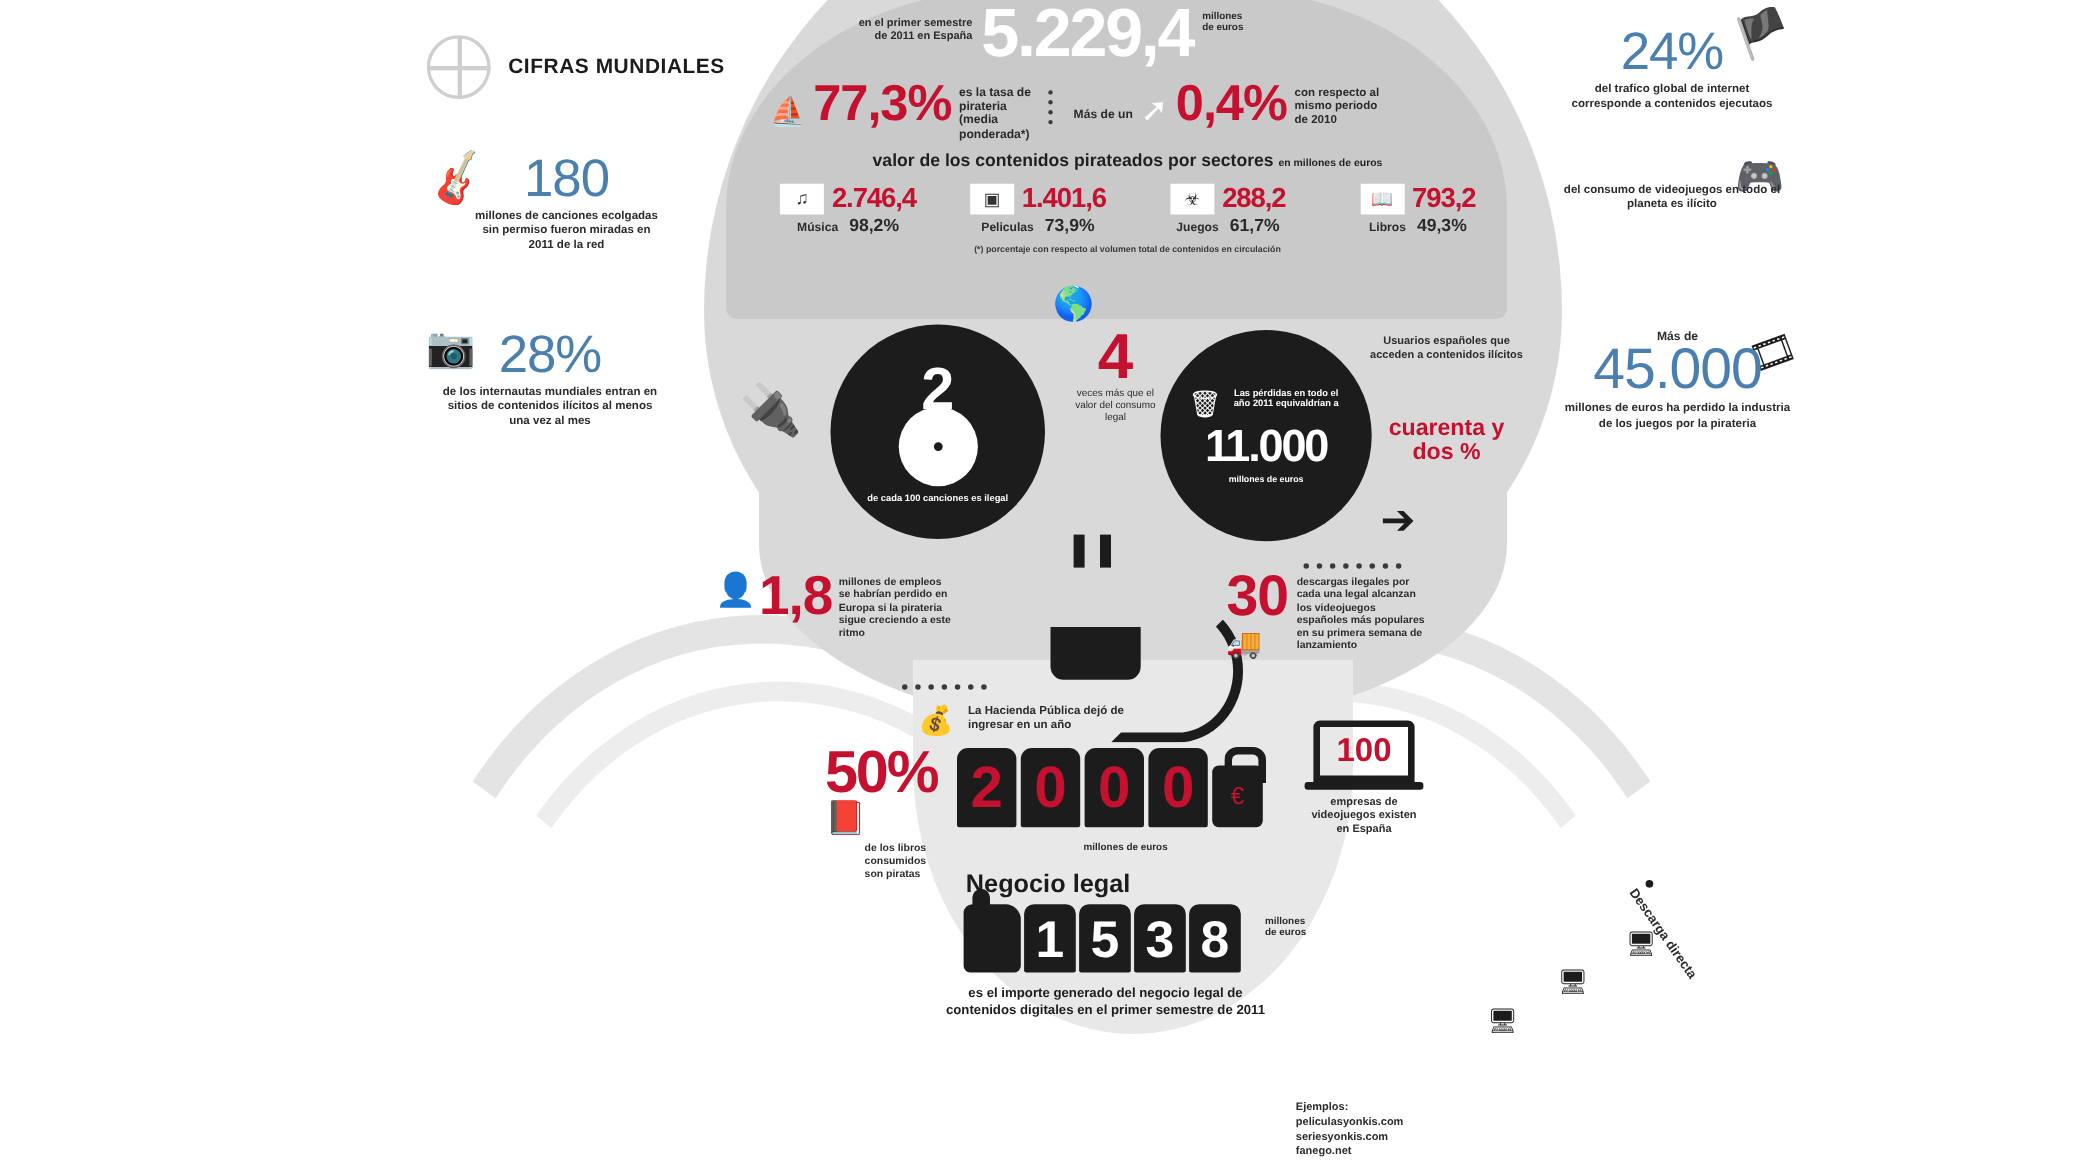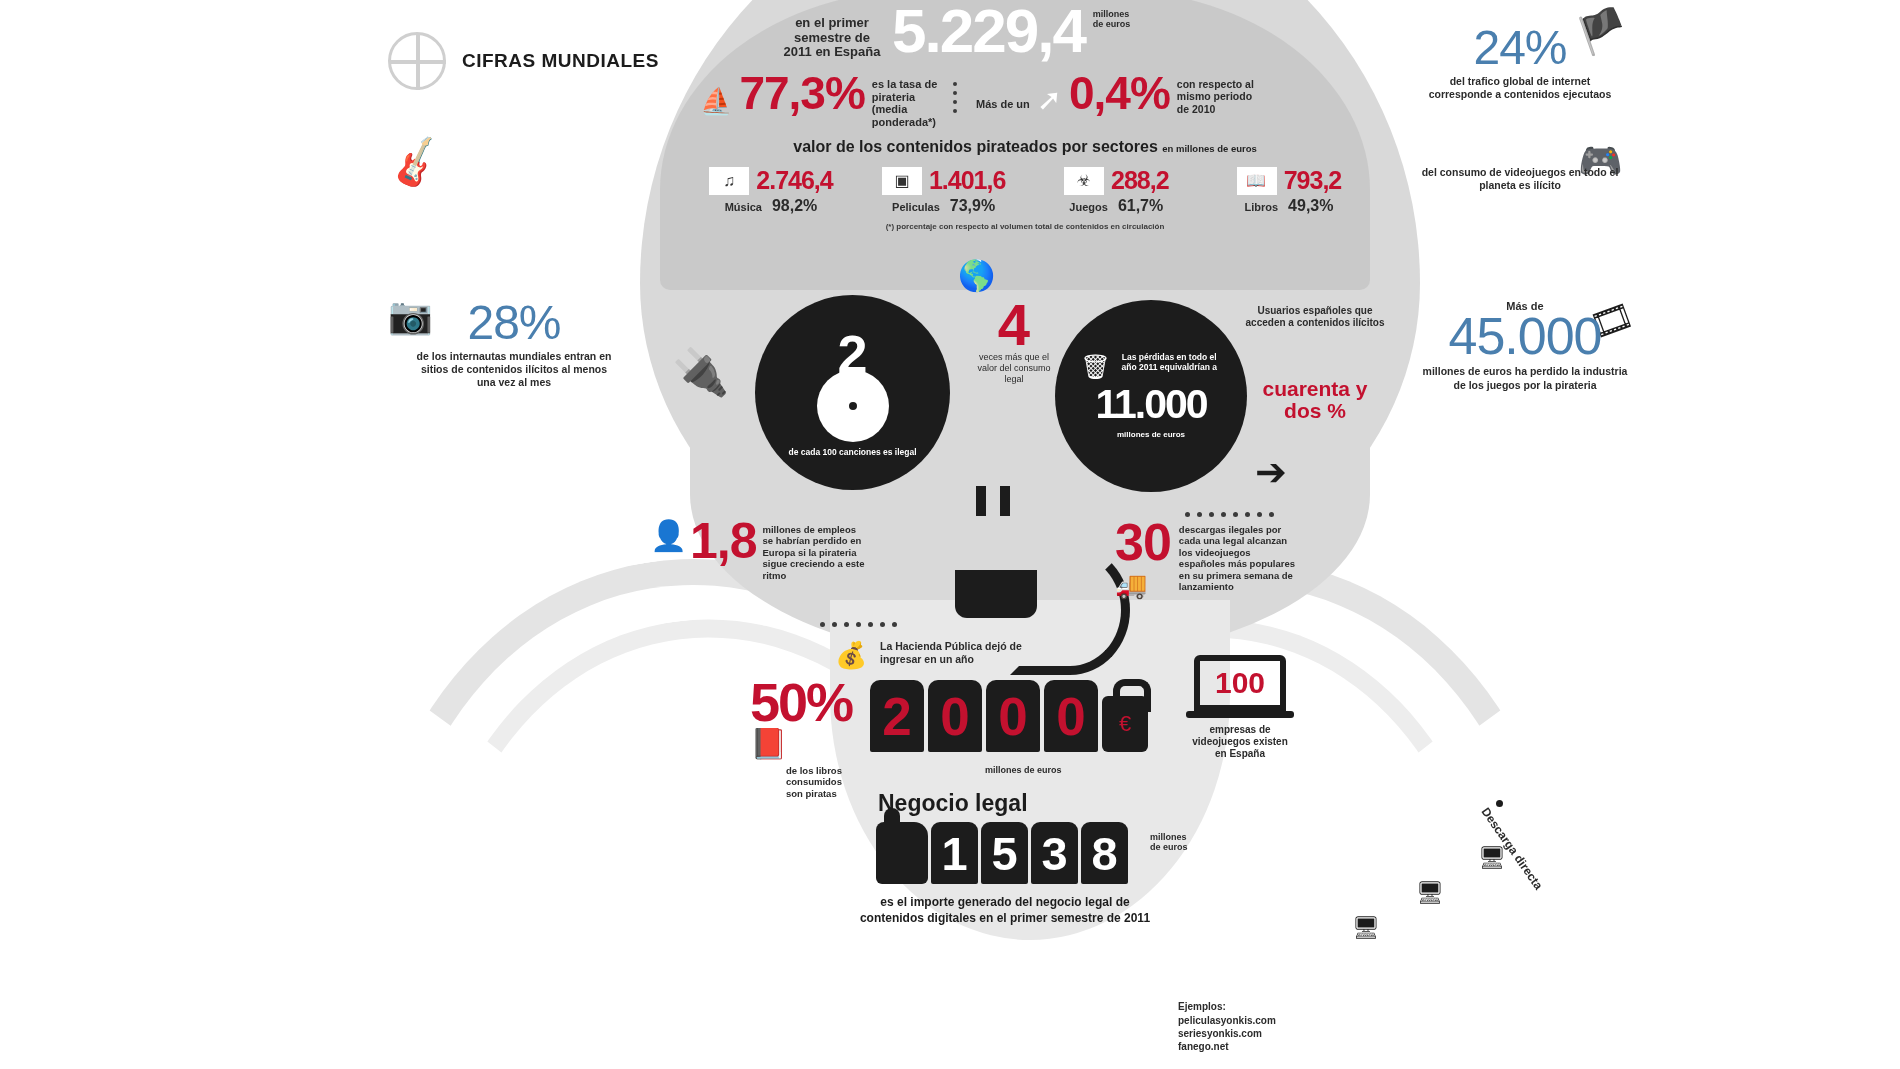--- a/index.html
+++ b/index.html
@@ -50,21 +50,21 @@
     position: absolute; left: 660px; top: -10px; width: 710px; height: 300px;
     background: #c9c9c9;
     border-radius: 260px 260px 10px 10px / 200px 200px 10px 10px;
     padding: 14px 18px 8px;
   }
   .hl-white { color: #ffffff; font-weight: 700; line-height: .92; letter-spacing: -2px; }
   .hl-red { color: #c3112f; font-weight: 700; line-height: .92; letter-spacing: -1px; }
   .cap-dark { color: #2a2a2a; font-weight: 700; line-height: 1.12; }
 
   .row-headline { position: absolute; left: 780px; top: 2px; display: flex; align-items: flex-start; gap: 8px; }
-  .cap-sem { font-size: 13px; width: 104px; text-align: center; padding-top: 14px; }
+  .cap-sem { font-size: 10px; width: 104px; text-align: right; padding-top: 14px; }
   .num-5229 { font-size: 62px; }
   .cap-millones { font-size: 9px; width: 44px; line-height: 1.1; padding-top: 8px; text-align: left; }
 
   .row-second { position: absolute; left: 700px; top: 72px; display: flex; align-items: flex-start; gap: 7px; }
   .num-773 { font-size: 46px; }
   .cap-tasa { font-size: 11px; width: 74px; padding-top: 6px; line-height: 1.15; }
   .dots-v { width: 8px; padding-top: 10px; display: flex; flex-direction: column; gap: 5px; }
   .dots-v i { width: 4px; height: 4px; background: #3b3b3b; border-radius: 50%; display: block; }
   .cap-masdeun { font-size: 11px; padding-top: 26px; width: 62px; text-align: right; }
   .num-04 { font-size: 46px; }
@@ -373,23 +373,27 @@
     </div>
     <div class="c">empresas de videojuegos existen en España</div>
   </div>
 
   <div class="col-head">
     <div class="globe"></div>
     <div class="t">CIFRAS MUNDIALES</div>
   </div>
 
   <div class="ico-b" style="position:absolute;left:392px;top:140px;font-size:40px;transform:rotate(-18deg);">🎸</div>
+  <div class="side-item" style="left:430px;top:140px;width:170px;">
+    <div class="side-num">180</div>
+    <div class="side-cap">millones de canciones ecolgadas sin permiso fueron miradas en 2011 de la red</div>
+  </div>
 
   <div style="position:absolute;left:388px;top:295px;font-size:36px;color:#9b9b9b;">📷</div>
-  <div class="side-item" style="left:400px;top:300px;width:200px;margin-left:14px;">
+  <div class="side-item" style="left:400px;top:300px;width:200px;">
     <div class="side-num">28%</div>
     <div class="side-cap">de los internautas mundiales entran en sitios de contenidos ilícitos al menos una vez al mes</div>
   </div>
 
   <div style="position:absolute;left:1578px;top:8px;font-size:40px;color:#1c1c1c;transform:rotate(-12deg);">🏴</div>
   <div class="side-item" style="left:1420px;top:25px;width:200px;">
     <div class="side-num">24%</div>
     <div class="side-cap">del trafico global de internet corresponde a contenidos ejecutaos</div>
   </div>
 

